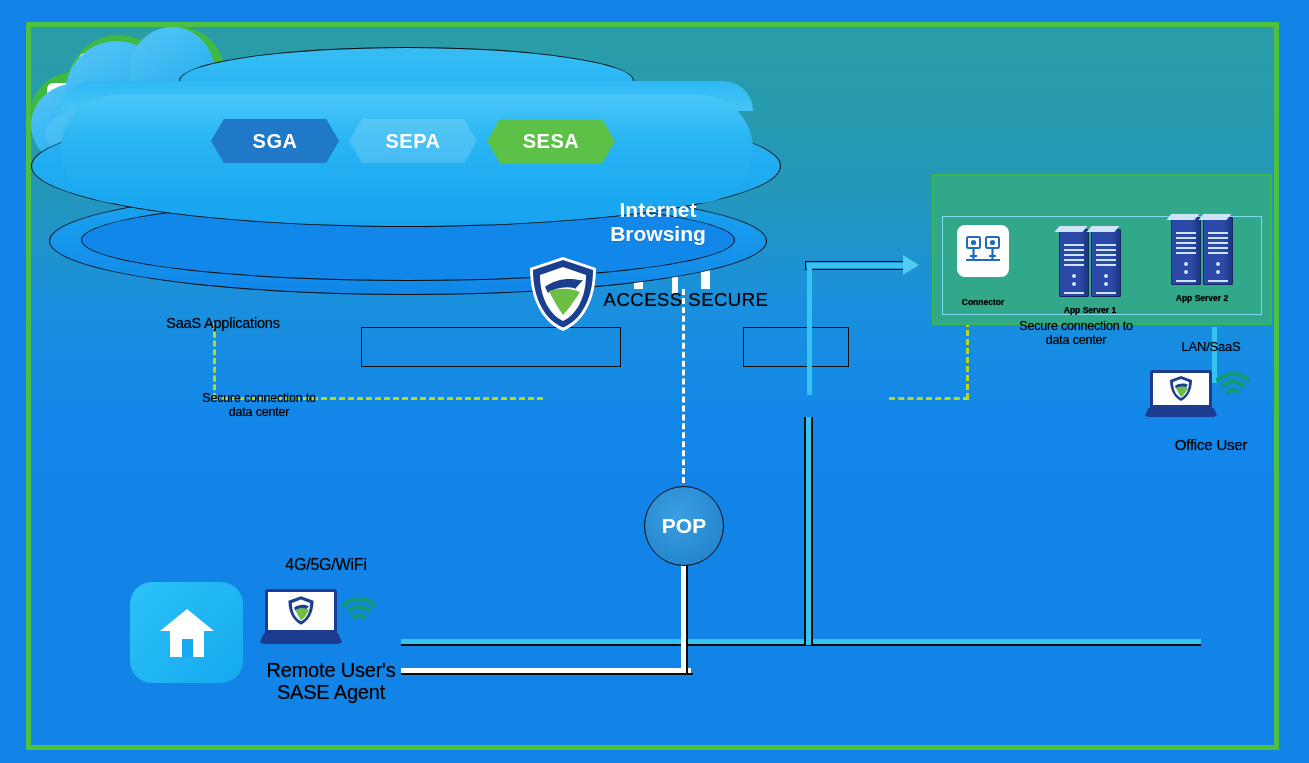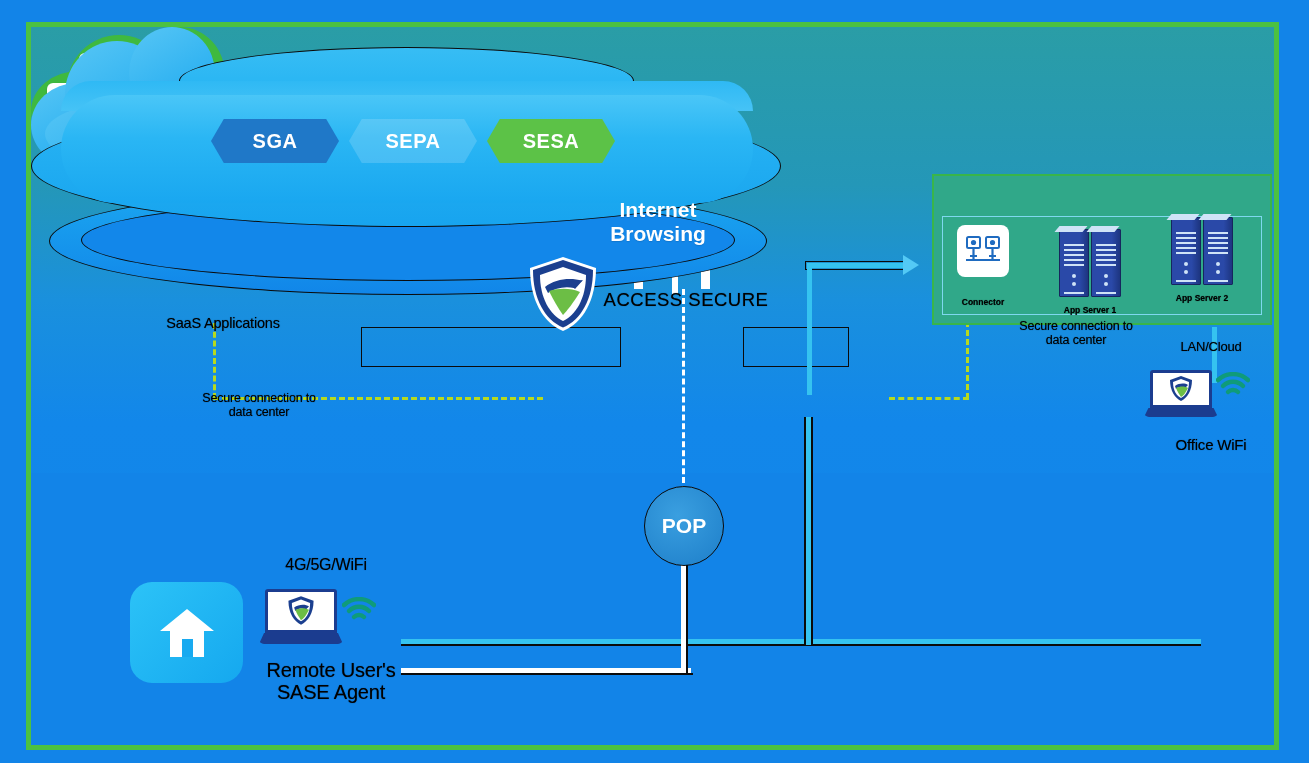--- a/index.html
+++ b/index.html
@@ -415,21 +415,21 @@
             </div>
         </div>
         <div class="cap" style="top:76px;">App Server 2</div>
       </div>
     </div>
   </div>
 
   <div class="lbl" style="left:945px; top:292px; width:200px; font-size:12.5px; z-index:7;">Secure connection to
 data center</div>
 
-  <div class="lbl" style="left:1090px; top:313px; width:180px; font-size:13px; z-index:7;">LAN/Cloud</div>
+  <div class="lbl" style="left:1090px; top:313px; width:180px; font-size:13px; z-index:7;">LAN/SaaS</div>
 
   <div class="laptop" style="left:1113px; top:343px; z-index:7;">
     <div class="lap-screen">
         <div class="lap-inner">
       <svg width="26" height="28" viewBox="0 0 26 28">
         <path d="M13 1 L24 5 C24 16 19 23 13 26 C7 23 2 16 2 5 Z" fill="#1b3f8f"></path>
         <path d="M13 4 L21 7 C21 16 17 21 13 23 C9 21 5 16 5 7 Z" fill="#fff"></path>
         <path d="M7 11 C11 8 17 8 20 10 L17 13 C13 11 10 12 8 14 Z" fill="#1b3f8f"></path>
         <path d="M8 13 C12 11 17 11 20 13 C17 19 15 21 13 22 C11 19 9 16 8 13 Z" fill="#6cbe45"></path>
       </svg>
@@ -437,21 +437,21 @@
       </div>
     <div class="lap-base"></div>
   </div>
 
   <svg class="wifi" style="left:1185px; top:345px; z-index:7;" viewBox="0 0 34 26">
     <path d="M2 8 A22 22 0 0 1 32 8" stroke="#0f9b7a" stroke-width="4.5" fill="none" stroke-linecap="round"></path>
     <path d="M7 14 A14 14 0 0 1 27 14" stroke="#0f9b7a" stroke-width="4.5" fill="none" stroke-linecap="round"></path>
     <path d="M12 20 A7 7 0 0 1 22 20" stroke="#0f9b7a" stroke-width="4.5" fill="none" stroke-linecap="round"></path>
   </svg>
 
-  <div class="lbl" style="left:1090px; top:410px; width:180px; font-size:15px; z-index:7;">Office WiFi</div>
+  <div class="lbl" style="left:1090px; top:410px; width:180px; font-size:15px; z-index:7;">Office User</div>
 
   <div id="home-tile">
     <svg width="58" height="54" viewBox="0 0 58 54">
       <path d="M29 3 L56 25 H46 V51 H12 V25 H2 Z" fill="#fff"></path>
       <rect x="24" y="33" width="11" height="18" fill="#18aaf0"></rect>
     </svg>
   </div>
 
   <div class="lbl" style="left:205px; top:529px; width:180px; font-size:14px; z-index:7;"></div>
   <div class="lbl" style="left:205px; top:529px; width:180px; font-size:16px; z-index:7;">4G/5G/WiFi</div>

